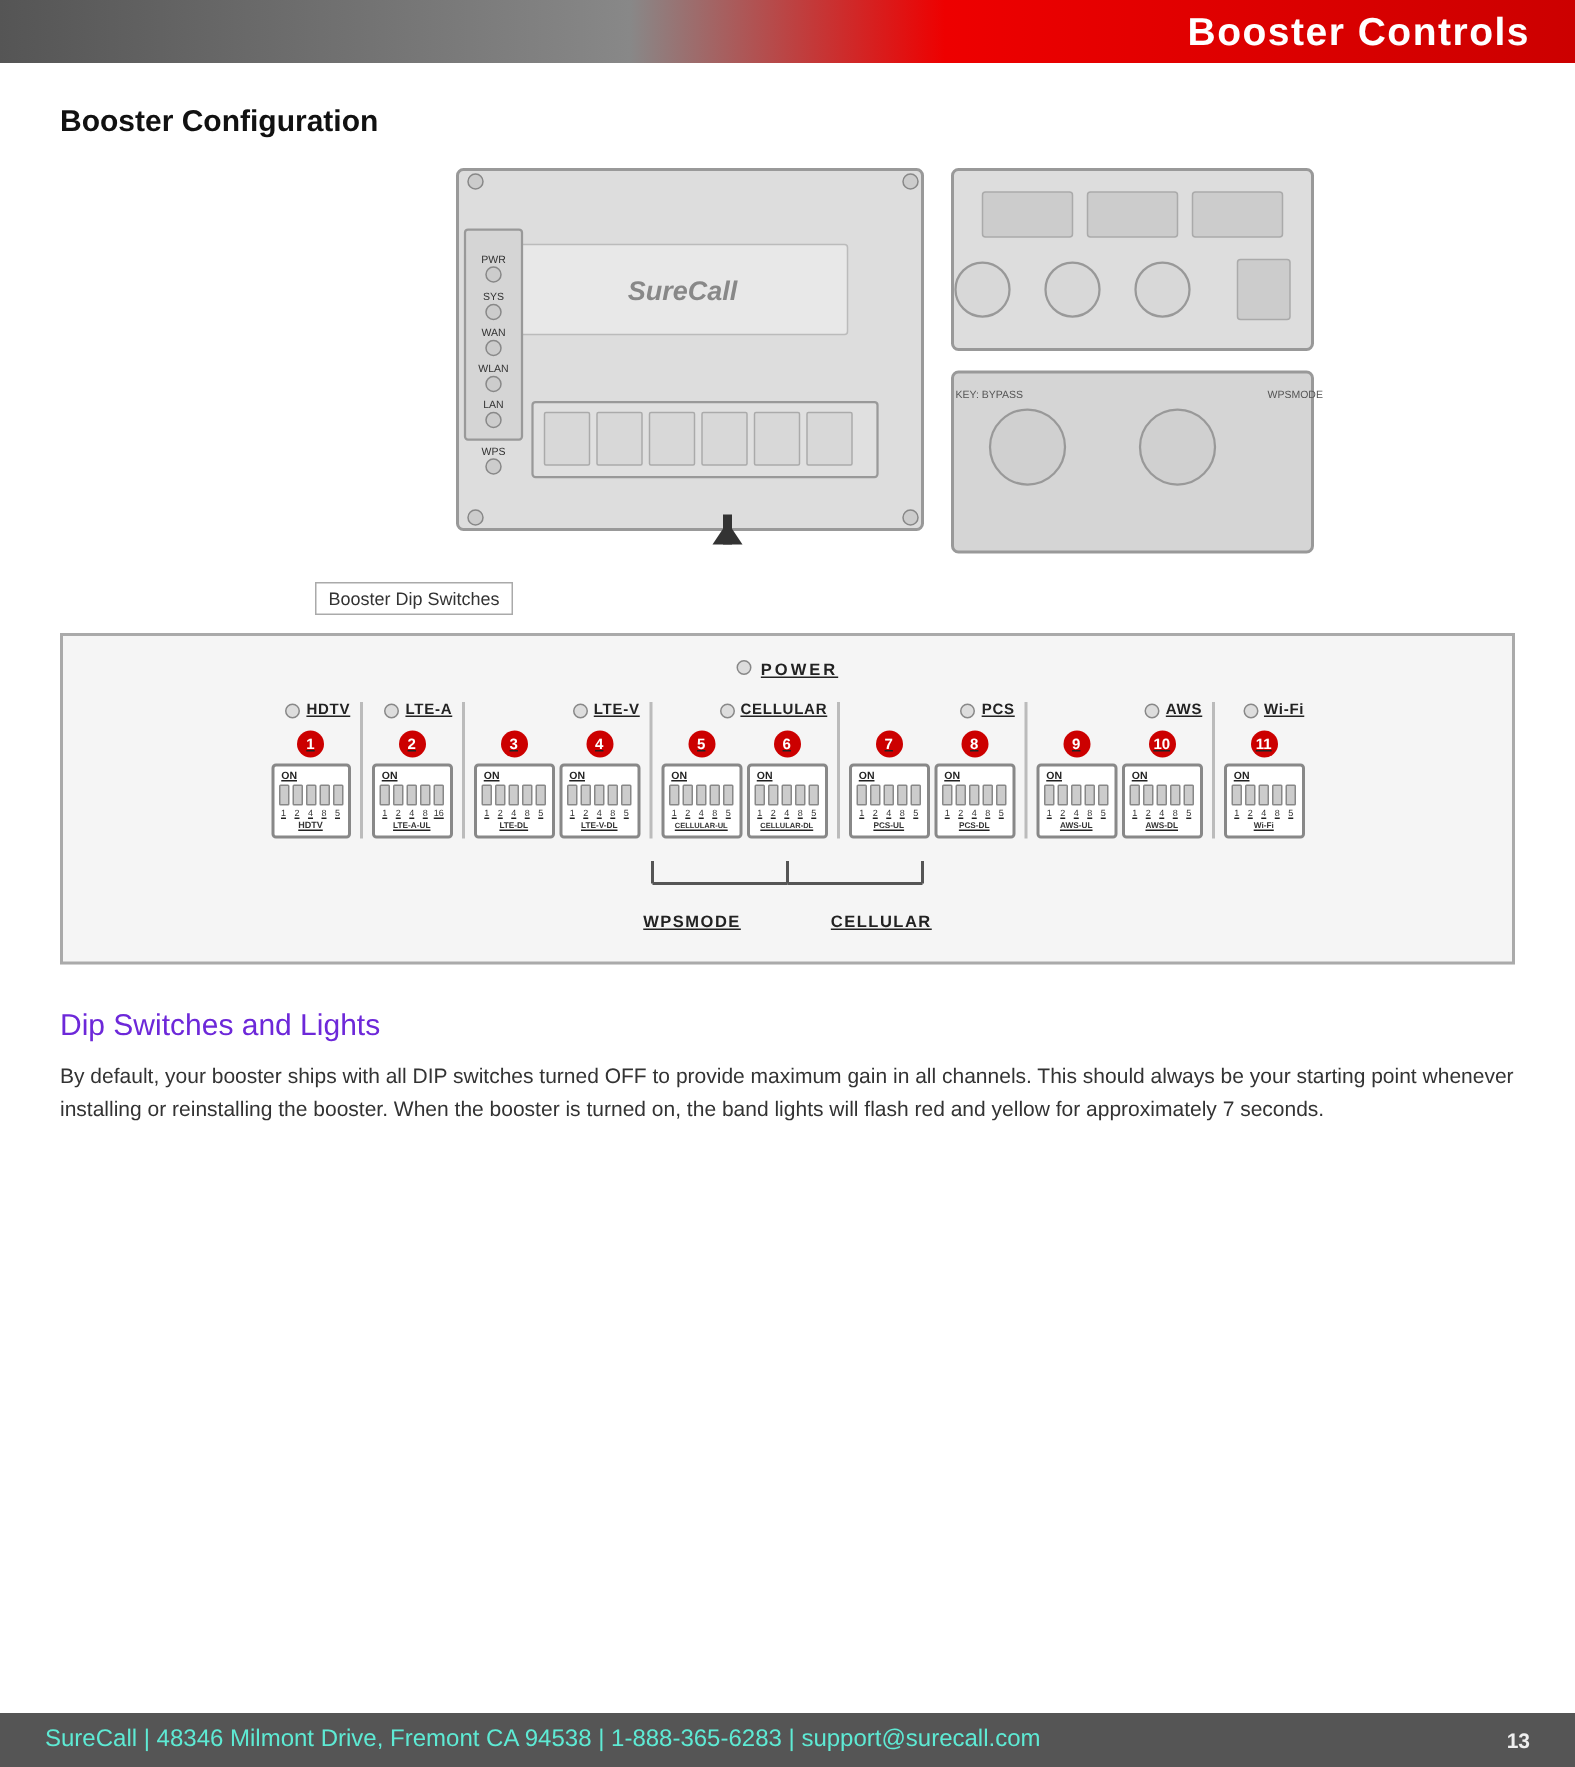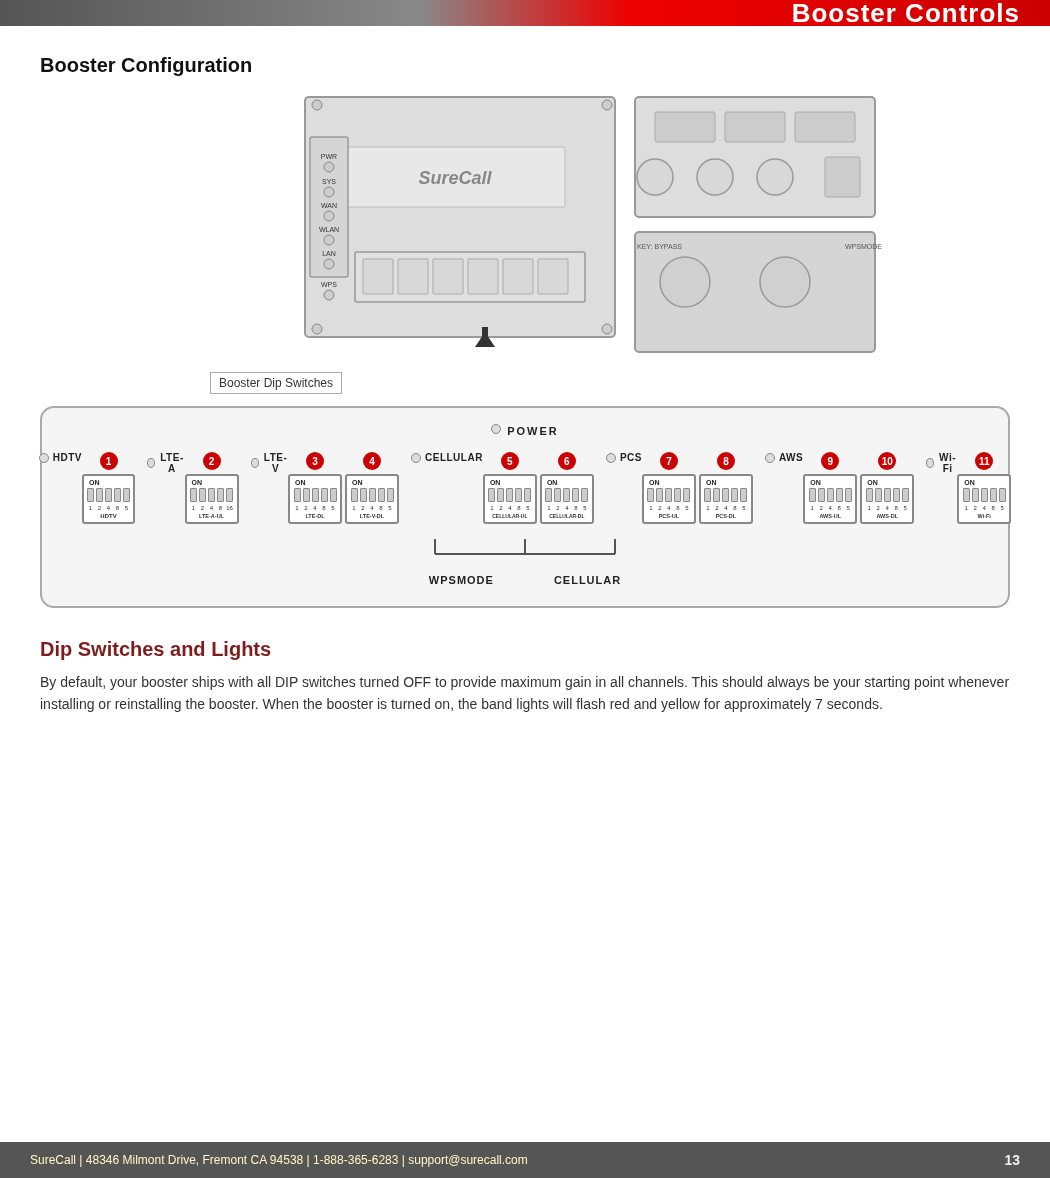--- a/index.html
+++ b/index.html
@@ -8,21 +8,21 @@
       background: #fff;
       width: 1050px;
       min-height: 1178px;
       position: relative;
       color: #222;
     }
 
     
     .header-banner {
       background: linear-gradient(90deg, #555 0%, #888 40%, #e00 60%, #c00 100%);
-      height: 26px;
+      height: 42px;
       display: flex;
       align-items: center;
       justify-content: flex-end;
       padding-right: 30px;
     }
     .header-banner h1 {
       color: #fff;
       font-size: 26px;
       font-weight: bold;
       letter-spacing: 1px;
@@ -55,25 +55,26 @@
       padding: 3px 8px;
       display: inline-block;
       margin-bottom: 8px;
       background: #fff;
       margin-left: 50px;
     }
 
     
     .dip-switch-panel {
       border: 2px solid #aaa;
-      border-radius: 14px;
+      border-radius: 0;
       background: #f5f5f5;
       padding: 16px 12px 20px 12px;
       margin-bottom: 24px;
       position: relative;
+      text-decoration: underline;
     }
 
     .dip-switches-row {
       display: flex;
       gap: 4px;
       justify-content: center;
       align-items: flex-start;
     }
 
     .dip-group {
@@ -173,23 +174,23 @@
       margin-top: 10px;
       font-size: 11px;
       font-weight: bold;
       letter-spacing: 1px;
       color: #222;
     }
 
     
     .section2-title {
       font-size: 20px;
-      font-weight: bold;
+      font-weight: normal;
       margin-bottom: 10px;
-      color: #7f1d1d;
+      color: #6d28d9;
       margin-top: 30px;
     }
 
     .section2-desc {
       font-size: 14px;
       color: #333;
       line-height: 1.6;
       margin-bottom: 20px;
     }
 
@@ -201,22 +202,22 @@
       right: 0;
       height: 36px;
       background: #555;
       display: flex;
       align-items: center;
       justify-content: space-between;
       padding: 0 30px;
     }
 
     .footer-text {
-      color: #fef9c3;
-      font-size: 12px;
+      color: #5eead4;
+      font-size: 16px;
     }
 
     .footer-page {
       color: #eee;
       font-size: 14px;
       font-weight: bold;
     }
 
     
     .device-svg-wrapper {
@@ -227,21 +228,22 @@
 
     .dip-separator {
       width: 2px;
       background: #bbb;
       margin: 0 2px;
       align-self: stretch;
     }
 
     .group-wrapper {
       display: flex;
-      align-items: flex-start;
+      flex-direction: column;
+      align-items: flex-end;
     }
   </style>
 </head>
 <body>
 
 <div class="header-banner">
   <h1>Booster Controls</h1>
 </div>
 
 <div class="main-content">

